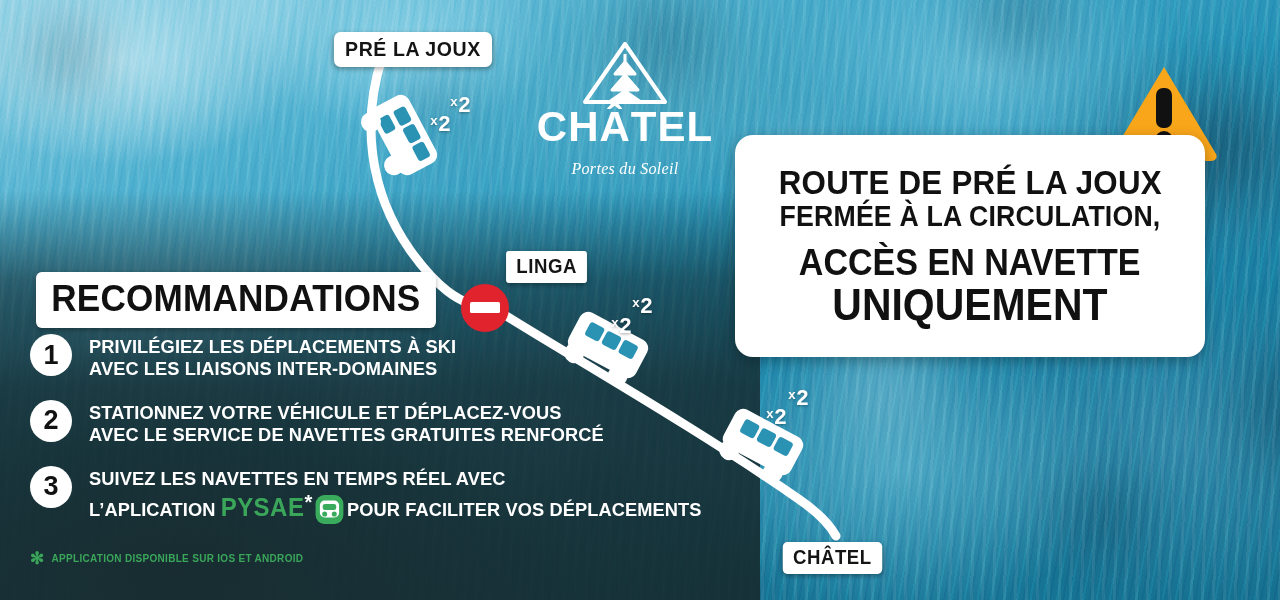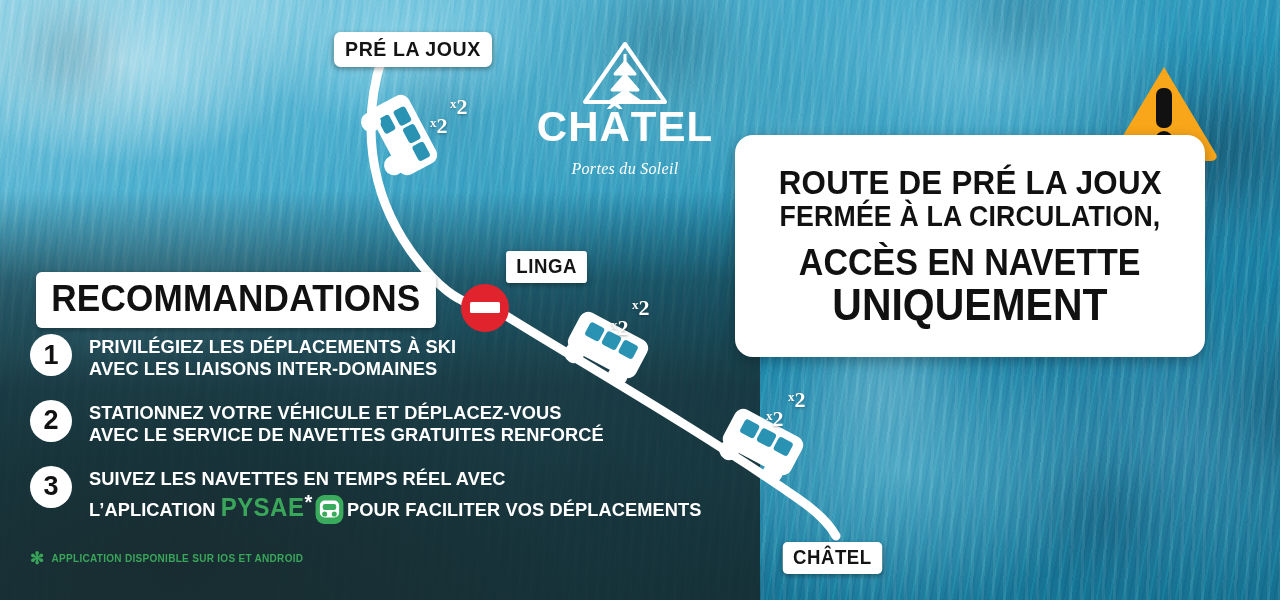--- a/index.html
+++ b/index.html
@@ -84,21 +84,21 @@
     white-space:nowrap;
     box-shadow:0 2px 5px rgba(0,0,0,.35);
   }
   #place-prelajoux{left:328px;top:32px;padding:5px 12px 6px;font-size:21px;border-radius:7px;transform:scaleX(.93);}
   #place-linga{left:503px;top:251px;padding:4px 11px 5px;font-size:20px;border-radius:3px;transform:scaleX(.93);}
   #place-chatel{left:779px;top:542px;padding:4px 11px 5px;font-size:20px;border-radius:5px;transform:scaleX(.93);}
 
   
   .mult{
     position:absolute;color:#fff;font-weight:bold;
-    font-family:Liberation Serif, serif;
+    font-family:Liberation Mono, monospace;
     text-shadow:0 1px 3px rgba(0,0,0,.35);
     line-height:1;white-space:nowrap;
   }
   .mult .x{font-size:13px;vertical-align:super;}
   .mult .n{font-size:22px;}
 
   
   #logo{position:absolute;left:520px;top:42px;width:210px;height:128px;text-align:center;}
   #logo .logo-word{
     color:#fff;font-weight:bold;font-size:42px;letter-spacing:1px;

